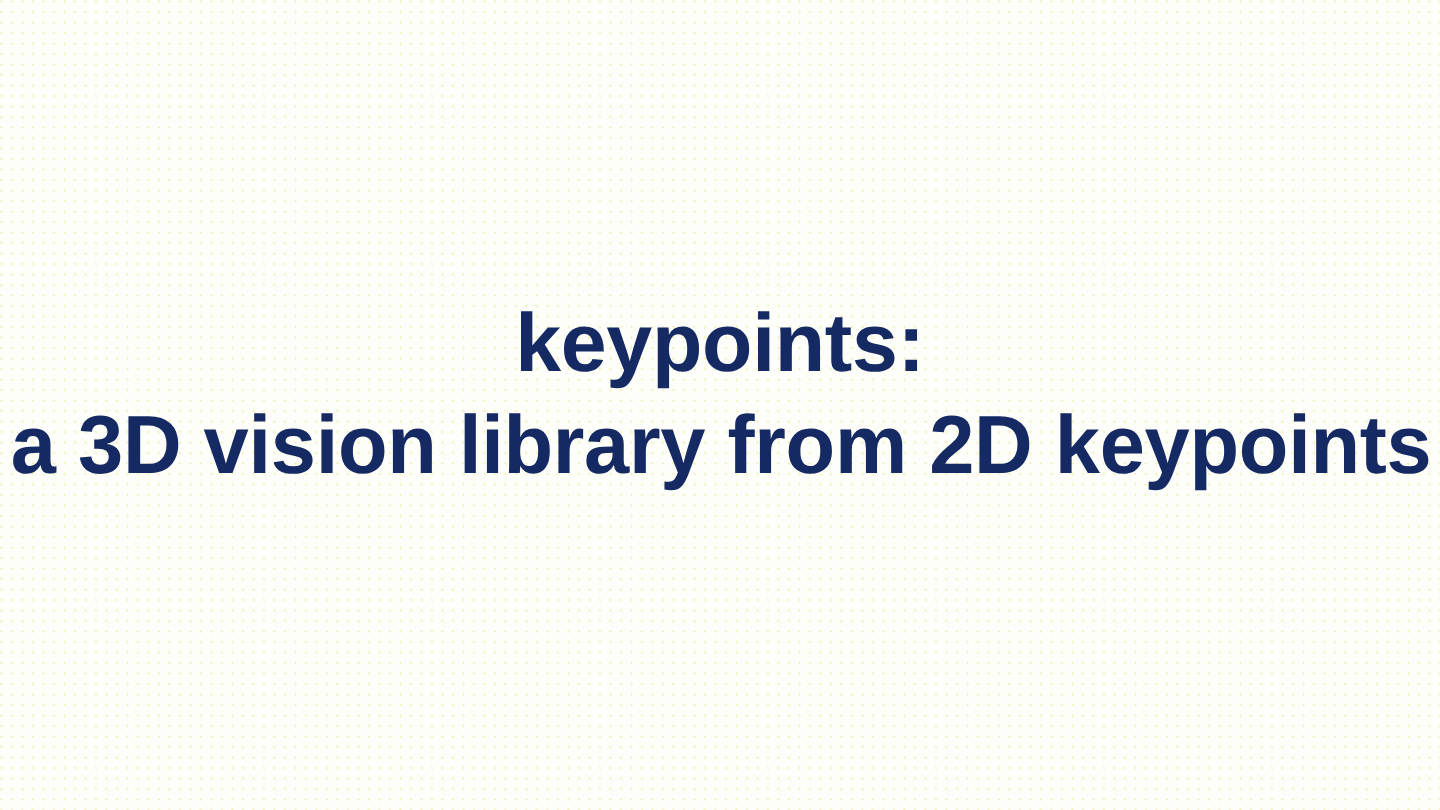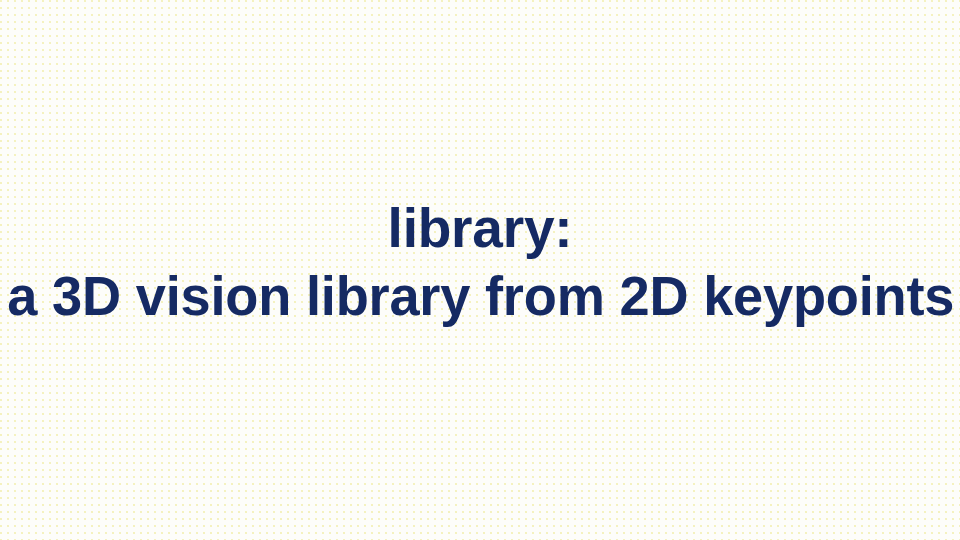--- a/index.html
+++ b/index.html
@@ -71,17 +71,17 @@
   }
 </style>
 </head>
 <body>
 
 <div class="slide">
 
   <div class="noise-overlay"></div>
 
   <div class="title-block">
-    <span class="title-line title-line--primary">library:</span>
+    <span class="title-line title-line--primary">keypoints:</span>
     <span class="title-line title-line--secondary">a 3D vision library from 2D keypoints</span>
   </div>
 
 </div>
 
 </body></html>

